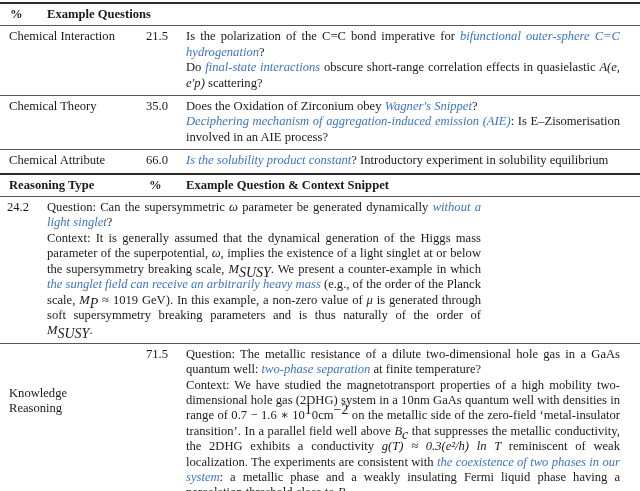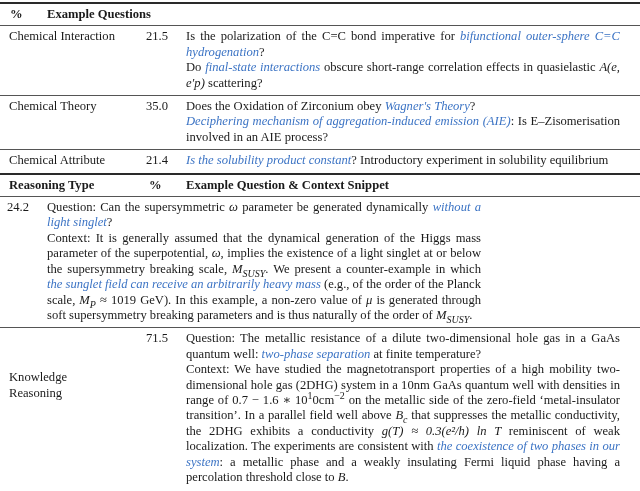--- a/index.html
+++ b/index.html
@@ -44,29 +44,29 @@
       <span class="line"><span>Is the polarization of the C=C bond imperative for </span><span class="hl">bifunctional outer-sphere C=C hydrogenation</span><span>?</span></span>
       <span class="line"><span>Do </span><span class="hl">final-state interactions</span><span> obscure short-range correlation effects in quasielastic </span><span class="math">A(e, e′p)</span><span> scattering?</span></span>
     </div>
   </div>
   <div class="rule-thin"></div>
 
   <div class="row body-row">
     <div class="c1">Chemical Theory</div>
     <div class="c2">35.0</div>
     <div class="c3">
-      <span class="line"><span>Does the Oxidation of Zirconium obey </span><span class="hl">Wagner's Theory</span><span>?</span></span>
+      <span class="line"><span>Does the Oxidation of Zirconium obey </span><span class="hl">Wagner's Snippet</span><span>?</span></span>
       <span class="line"><span class="hl">Deciphering mechanism of aggregation-induced emission (AIE)</span><span>: Is E–Zisomerisation involved in an AIE process?</span></span>
     </div>
   </div>
   <div class="rule-thin"></div>
 
   <div class="row body-row">
     <div class="c1">Chemical Attribute</div>
-    <div class="c2">21.4</div>
+    <div class="c2">66.0</div>
     <div class="c3">
       <span class="line"><span class="hl">Is the solubility product constant</span><span>? Introductory experiment in solubility equilibrium</span></span>
     </div>
   </div>
   <div class="rule-thick"></div>
 
   <div class="row hdr">
     <div class="c1">Reasoning Type</div>
     <div class="c2">%</div>
     <div class="c3">Example Question &amp; Context Snippet</div>
@@ -89,14 +89,14 @@
     <div class="c2">71.5</div>
     <div class="c3">
       <span class="line"><span>Question: The metallic resistance of a dilute two-dimensional hole gas in a GaAs quantum well: </span><span class="hl">two-phase separation</span><span> at finite temperature?</span></span>
       <span class="line"><span>Context: We have studied the magnetotransport properties of a high mobility two-dimensional hole gas (2DHG) system in a 10nm GaAs quantum well with densities in range of 0.7 − 1.6 ∗ 10</span><sup>1</sup><span>0cm</span><sup>−2</sup><span> on the metallic side of the zero-field ‘metal-insulator transition’. In a parallel field well above </span><span class="math">B</span><sub class="math">c</sub><span> that suppresses the metallic conductivity, the 2DHG exhibits a conductivity </span><span class="math">g(T) ≈ 0.3(e²/h) ln T</span><span> reminiscent of weak localization. The experiments are consistent with </span><span class="hl">the coexistence of two phases in our system</span><span>: a metallic phase and a weakly insulating Fermi liquid phase having a percolation threshold close to </span><span class="math">B</span><span>.</span></span>
     </div>
   </div>
 
 </div>
 
 <style>
-  sub, sup { font-size: 10px; line-height: 0; }
+  sub, sup { font-size: 14px; line-height: 0; }
 </style>
 
 </body></html>

